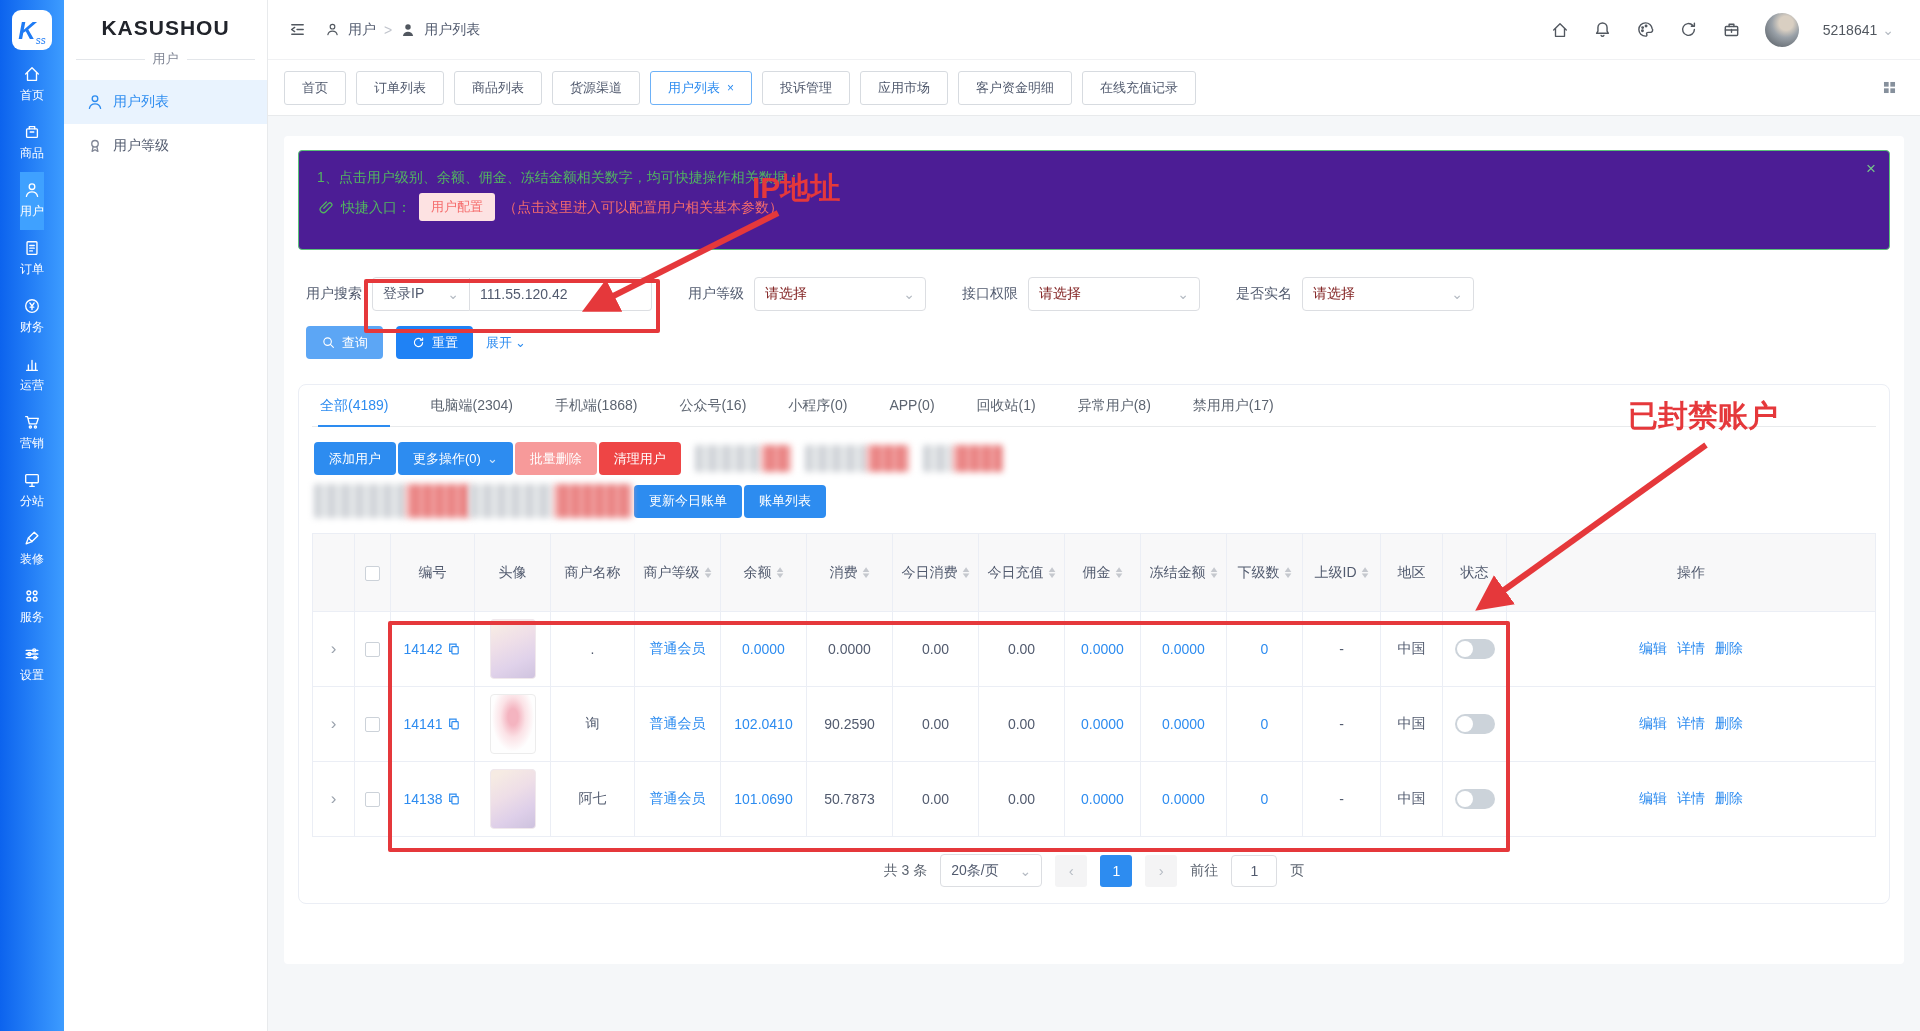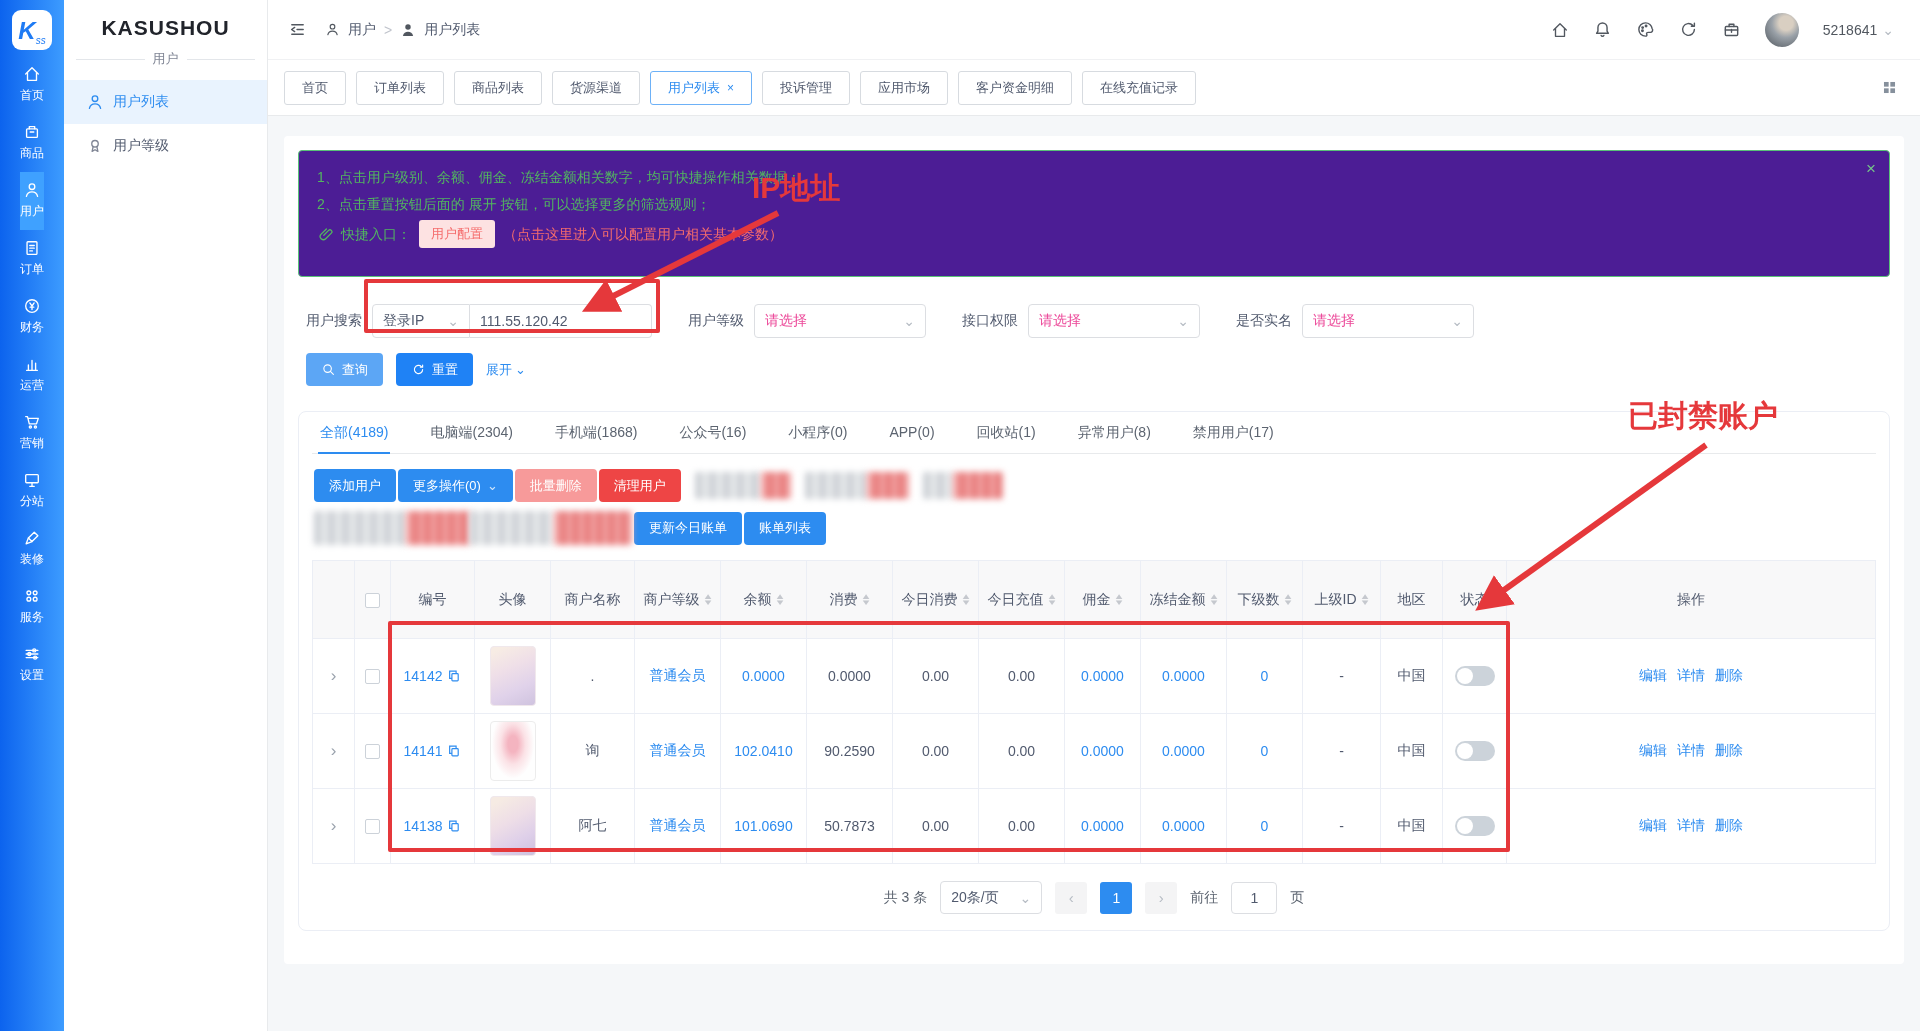--- a/index.html
+++ b/index.html
@@ -46,21 +46,21 @@
   .notice{position:relative;border:1px solid #59c178;background:#4c1d95;border-radius:4px;padding:13px 40px 28px 18px;color:#52b65f;font-size:14px;line-height:27px}
   .notice .row3{display:flex;align-items:center;gap:8px;margin-top:2px}
   .cfg-btn{background:#fde2e2;color:#f56c6c;border:none;border-radius:3px;padding:5px 12px;font-size:13px;cursor:pointer}
   .red-note{color:#f56c6c}
   .notice-close{position:absolute;right:13px;top:9px;color:#74c389;font-size:17px;cursor:pointer;line-height:1}
   
   .search-row{display:flex;align-items:center;margin:27px 0 0 8px;gap:0}
   .f-label{margin-right:10px;white-space:nowrap}
   .sel,.inp{height:34px;border:1px solid #dcdee2;border-radius:4px;background:#fff;display:flex;align-items:center;padding:9px 10px;font-size:14px}
   .sel{justify-content:space-between;cursor:pointer;color:#515a6e}
-  .sel .ph{color:#ec4899}
+  .sel .ph{color:#7f1d1d}
   .caret{color:#b6bcc4}
   .group{display:flex;position:relative}
   .group .sel{width:98px;border-radius:4px 0 0 4px}
   .group .inp{width:182px;border-left:none;border-radius:0 4px 4px 0}
   .inp input{border:none;outline:none;width:100%;font-size:14px;color:#515a6e;font-family:inherit;background:transparent}
   .gap{width:36px;flex-shrink:0}
   .plain-sel{width:172px}
   
   .btn-row{display:flex;align-items:center;gap:13px;margin:15px 0 0 8px}
   .btn{height:33px;border:none;border-radius:4px;color:#fff;font-size:13px;padding:10px 15px;display:flex;align-items:center;gap:6px;cursor:pointer;font-family:inherit;white-space:nowrap}
@@ -361,21 +361,20 @@
           <rect x="11" y="11" width="5.5" height="5.5" fill="currentColor" stroke="none"></rect>
         </svg>
       </span>
   </div>
 
   <div class="content">
     <div class="card">
 
       <div class="notice">
         <div>1、点击用户级别、余额、佣金、冻结金额相关数字，均可快捷操作相关数据；</div>
-        <div>2、点击重置按钮后面的 展开 按钮，可以选择更多的筛选规则；</div>
         <div class="row3">
           <span id="link-ic">
               <svg width="16" height="16" viewBox="0 0 20 20" fill="none" stroke="#52b65f" stroke-width="1.6" stroke-linecap="round">
                 <path d="M8.5 11.5l6-6a2.4 2.4 0 013.4 3.4l-7 7a4 4 0 01-5.7-5.7l6.5-6.5"></path>
               </svg>
             </span>
           <span>快捷入口：</span>
           <button class="cfg-btn">用户配置</button>
           <span class="red-note">（点击这里进入可以配置用户相关基本参数）</span>
         </div>

